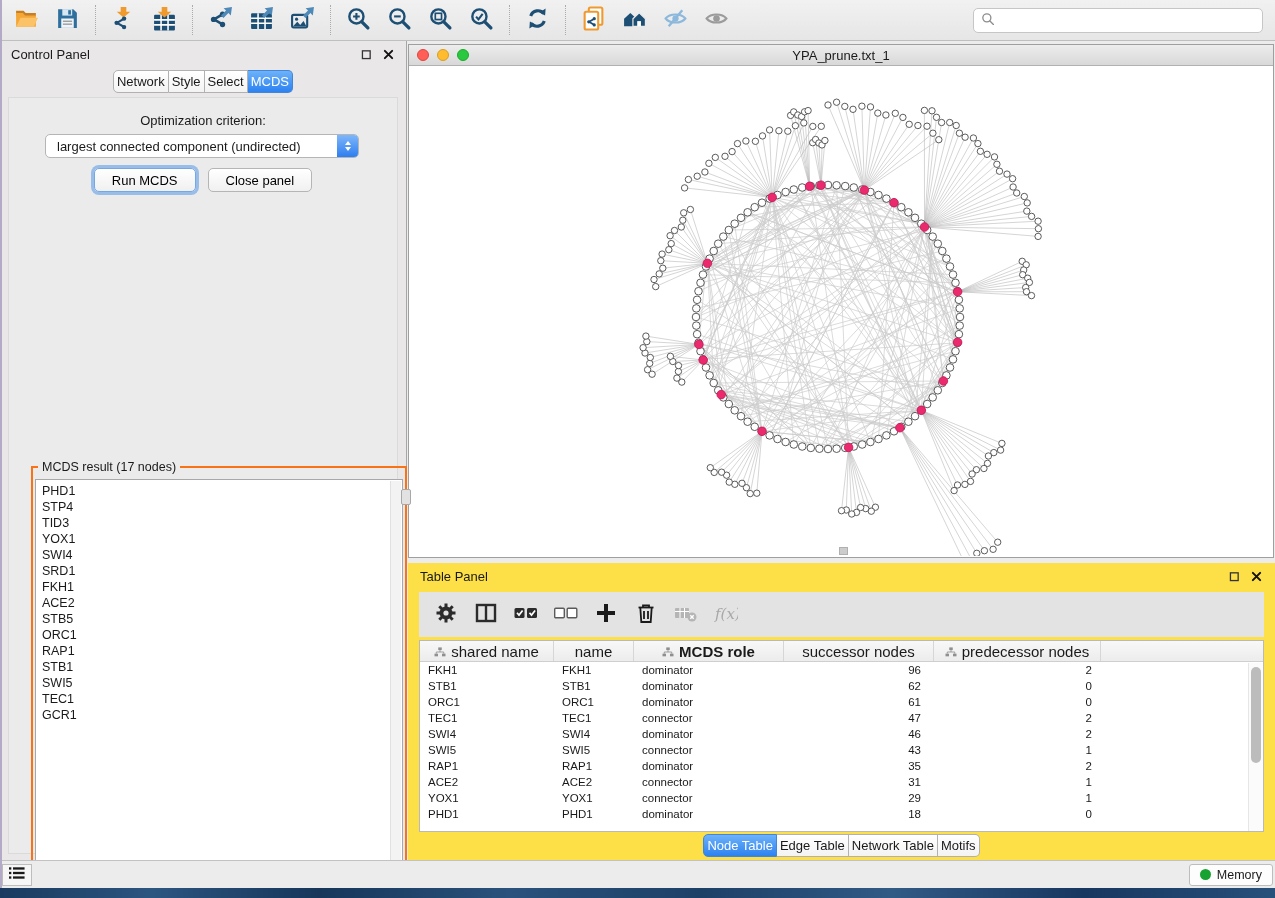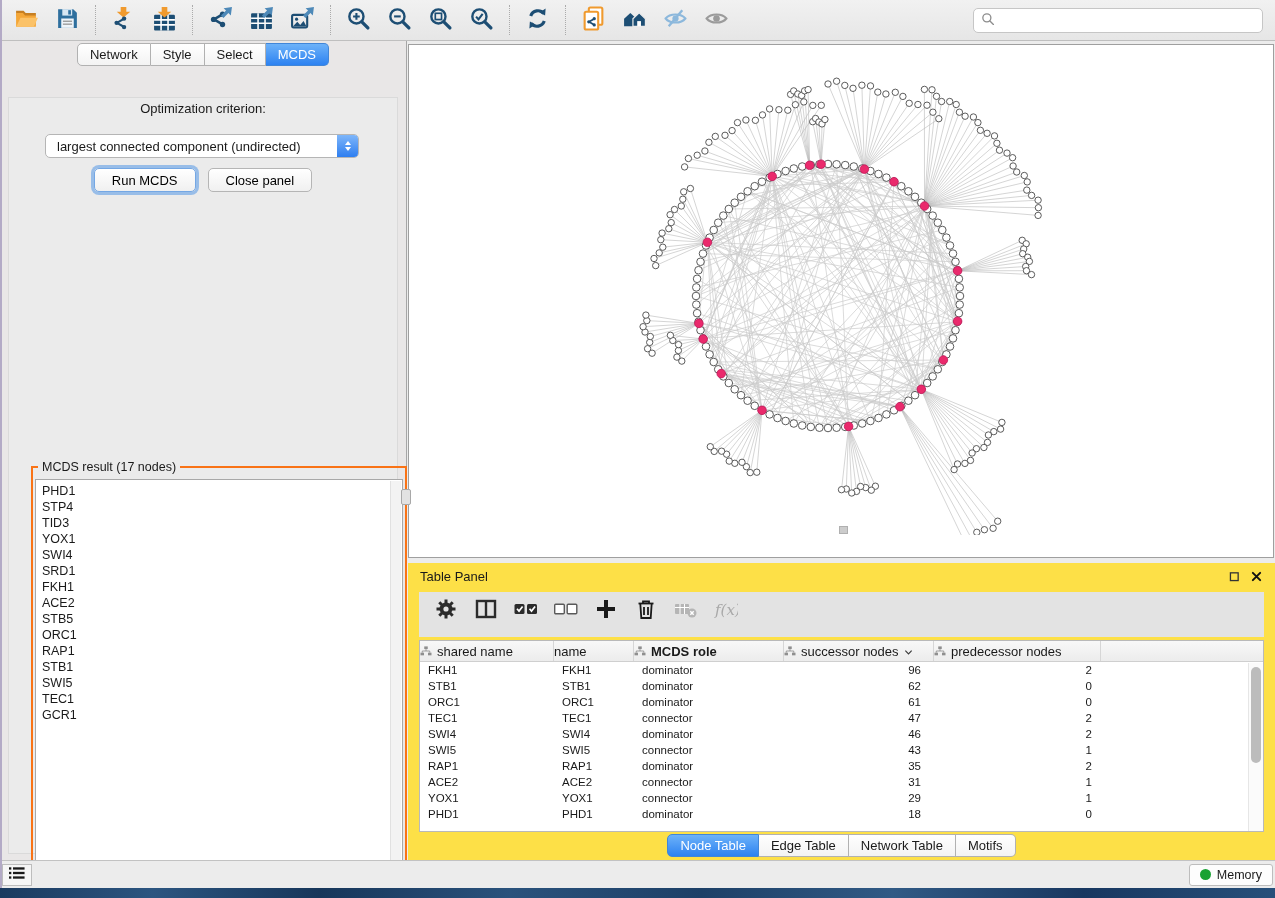--- a/index.html
+++ b/index.html
@@ -12,26 +12,26 @@
   .tsep{width:0;height:30px;border-left:1px dotted #ababab;margin:0 7px}
   .search-box{position:absolute;right:12px;top:8px;width:290px;height:25px;background:#fff;border:1px solid #c6c6c6;border-radius:5px;display:flex;align-items:center;padding-left:7px;gap:5px}
   .search-input{border:none;outline:none;flex:1;height:20px;font-size:12px;background:transparent;font-family:"Liberation Sans",sans-serif}
   
   .control-panel{position:absolute;left:0;top:41px;width:407px;height:819px;background:#e9e7e7;border-right:1px solid #a6a6a6}
   .cp-header{height:27px;display:flex;align-items:center;padding:0 11px}
   .panel-title{font-size:13px}
   .win-btns{margin-left:auto;display:flex;gap:9px;align-items:center}
   .win-btns span{display:flex;cursor:pointer}
   .cp-tabs{display:flex;justify-content:center;margin-top:2px}
-  .tab{height:23px;padding:0 12px;background:linear-gradient(#ffffff,#f3f3f3);border:1px solid #b1b1b1;border-left:none;font-size:13px;display:flex;align-items:center;cursor:pointer}
+  .tab{height:23px;padding:0 3px;background:linear-gradient(#ffffff,#f3f3f3);border:1px solid #b1b1b1;border-left:none;font-size:13px;display:flex;align-items:center;cursor:pointer}
   .tab:first-child{border-left:1px solid #b1b1b1;border-radius:5px 0 0 5px}
   .tab:last-child{border-radius:0 5px 5px 0}
   .tab.selected{background:linear-gradient(#6db2f9,#2d82f1);color:#fff;border-color:#4186d8}
   .cp-body{position:absolute;left:8px;top:56px;width:390px;height:757px;background:#ebebeb;border:1px solid #dadada}
-  .opt-label{margin-top:3px;text-align:center;font-size:13px}
+  .opt-label{margin-top:15px;text-align:center;font-size:13px}
   .dropdown{position:absolute;left:36px;top:36px;width:314px;height:24px;background:#fff;border:1px solid #b5b5b5;border-radius:5px;display:flex;align-items:center;padding-left:11px;font-size:13px;cursor:pointer}
   .dd-stepper{margin-left:auto;width:21px;height:22px;background:linear-gradient(#7eb6fa,#2e7ef0);border-radius:0 4px 4px 0;display:flex;flex-direction:column;align-items:center;justify-content:center;gap:2px}
   .dd-stepper i{display:block;width:0;height:0;border-left:3.5px solid transparent;border-right:3.5px solid transparent}
   .dd-stepper .up{border-bottom:4.5px solid #fff}
   .dd-stepper .down{border-top:4.5px solid #fff}
   .btn-row{position:absolute;top:70px;left:0;width:100%;display:flex;justify-content:center;gap:12px}
   .pbtn{height:24px;padding:0 17px;background:linear-gradient(#ffffff,#f0f0f0);border:1px solid #b5b5b5;border-radius:5px;font-size:13px;cursor:pointer;font-family:"Liberation Sans",sans-serif}
   .pbtn.focus{box-shadow:0 0 0 3px rgba(108,164,231,.65);border-color:#74a7e4}
   .result-box{position:absolute;left:22px;top:368px;width:376px;height:437px;border:2px solid #f97316}
   .result-legend{position:absolute;top:-8px;left:5px;background:#ebebeb;padding:0 4px;font-size:12.5px}
@@ -47,25 +47,25 @@
   .light.red{background:#ff5f57;border:1px solid #e0443e}
   .light.yellow{background:#febc2e;border:1px solid #d89e24}
   .light.green{background:#28c840;border:1px solid #1aab29}
   .net-title{position:absolute;left:0;right:0;text-align:center;font-size:13px}
   .net-canvas{position:relative;width:864px;height:490px;background:#fff;overflow:hidden}
   .h-thumb{position:absolute;left:430px;bottom:1px;width:9px;height:8px;background:#cccccc;border:1px solid #b0b0b0}
   
   .table-panel{position:absolute;left:408px;top:563px;width:867px;height:297px;background:#fde047}
   .tp-header{height:27px;display:flex;align-items:center;padding:0 12px}
   .tp-toolbar{position:absolute;left:11px;top:29px;width:845px;height:45px;background:#e3e3e3;display:flex;align-items:center;padding-left:8px;gap:3px}
-  .tp-btn{width:37px;height:36px;display:flex;align-items:flex-start;justify-content:center;background:transparent;border:none;cursor:pointer}
+  .tp-btn{width:37px;height:36px;display:flex;align-items:center;justify-content:center;background:transparent;border:none;cursor:pointer}
   .tp-btn.disabled{cursor:default}
   .tp-table{position:absolute;left:11px;top:77px;width:845px;height:192px;background:#fff;border:1px solid #b9b9b9;overflow:hidden}
   .thead{display:flex;height:21px;background:linear-gradient(#f8f8f8,#ececec);border-bottom:1px solid #cfcfcf}
-  .th{display:flex;align-items:center;gap:5px;font-size:13px;border-right:1px solid #d6d6d6;overflow:hidden;cursor:pointer}
+  .th{display:flex;align-items:center;justify-content:center;gap:5px;font-size:15px;border-right:1px solid #d6d6d6;overflow:hidden;cursor:pointer}
   .th.filler{border-right:none;flex:1}
   .tr{display:flex;height:16px;align-items:center;font-size:11.5px;cursor:default}
   .td{overflow:hidden;white-space:nowrap;padding-left:8px}
   .td.num{text-align:right;padding-left:0}
   .v-scroll{position:absolute;right:0;top:22px;bottom:0;width:15px;background:#fbfbfb;border-left:1px solid #e6e6e6}
   .v-thumb{position:absolute;left:2px;right:2px;top:4px;height:96px;background:#bcbcbc;border-radius:7px}
   .tp-tabs{position:absolute;left:0;right:0;top:271px;display:flex;justify-content:center}
   
   .status-bar{position:absolute;left:0;top:860px;width:1275px;height:28px;background:#ececec;border-top:1px solid #c2c2c2;display:flex;align-items:center;padding:0 2px;z-index:40}
   .list-btn{width:30px;height:22px;background:#f6f6f6;border:1px solid #bdbdbd;display:flex;align-items:center;justify-content:center;cursor:pointer}
@@ -226,20 +226,35 @@
       <div class="search-box">
       <span id="search-icon"><svg viewBox="0 0 16 16" width="14" height="14">
             <circle cx="6.7" cy="6.7" r="4.6" fill="none" stroke="#8d8d8d" stroke-width="1.5"></circle>
             <path d="M10.2 10.2 L14.2 14.2" stroke="#8d8d8d" stroke-width="1.5" stroke-linecap="round"></path>
           </svg></span>
       <input class="search-input" placeholder="" style="">
     </div>
   </div>
 
   <div class="control-panel">
+    <div class="cp-header">
+      <span class="panel-title">Control Panel</span>
+      <span class="win-btns" id="cp-winbtns">
+          <span>
+            <svg viewBox="0 0 16 16" width="13" height="13">
+              <rect x="3" y="3.5" width="9.5" height="9.5" fill="none" stroke="#333" stroke-width="1.6"></rect>
+            </svg>
+          </span>
+          <span>
+            <svg viewBox="0 0 16 16" width="13" height="13">
+              <path d="M3.5 3.5 L12.5 12.5 M12.5 3.5 L3.5 12.5" stroke="#111" stroke-width="2.4" stroke-linecap="round"></path>
+            </svg>
+          </span>
+        </span>
+    </div>
     <div class="cp-tabs" id="cp-tabs">
         <div class="tab">Network</div>
         <div class="tab">Style</div>
         <div class="tab">Select</div>
         <div class="tab selected">MCDS</div>
       </div>
     <div class="cp-body">
       <div class="opt-label">Optimization criterion:</div>
       <div class="dropdown">
         <span>largest connected component (undirected)</span>
@@ -272,20 +287,28 @@
             <div class="mcds-item">TEC1</div>
             <div class="mcds-item">GCR1</div>
           </div>
       </div>
     </div>
   </div>
 
   <div class="split-handle"></div>
 
   <div class="net-window">
+    <div class="net-titlebar">
+      <div class="net-title">YPA_prune.txt_1</div>
+      <div class="traffic">
+        <span class="light red"></span>
+        <span class="light yellow"></span>
+        <span class="light green"></span>
+      </div>
+    </div>
     <div class="net-canvas">
       <svg id="graph-svg" width="864" height="490">
           <g stroke="#787878" stroke-width="0.7" opacity="0.38">
             <line x1="455.4" y1="124.1" x2="314.3" y2="331.4"></line>
             <line x1="455.4" y1="124.1" x2="512.3" y2="344.3"></line>
             <line x1="455.4" y1="124.1" x2="300.6" y2="192.6"></line>
             <line x1="455.4" y1="124.1" x2="541.0" y2="301.5"></line>
             <line x1="455.4" y1="124.1" x2="506.0" y2="350.2"></line>
             <line x1="455.4" y1="124.1" x2="300.6" y2="309.4"></line>
             <line x1="455.4" y1="124.1" x2="294.0" y2="208.6"></line>
@@ -1034,21 +1057,21 @@
             <span><svg viewBox="0 0 14 12" width="12" height="10">
                 <g fill="#8f8f8f">
                   <rect x="4.9" y="0.5" width="4.2" height="3.2"></rect>
                   <rect x="0.4" y="8" width="4.2" height="3.2"></rect>
                   <rect x="9.4" y="8" width="4.2" height="3.2"></rect>
                 </g>
                 <path d="M7 3.7 V6 M2.5 8 V6 H11.5 V8" stroke="#8f8f8f" stroke-width="1" fill="none"></path>
               </svg></span>
             <span>MCDS role</span>
           </div>
-          <div class="th" style="width: 150px;">
+          <div class="th" style="width: 150px; flex-direction: column;">
             <span><svg viewBox="0 0 14 12" width="12" height="10">
                 <g fill="#8f8f8f">
                   <rect x="4.9" y="0.5" width="4.2" height="3.2"></rect>
                   <rect x="0.4" y="8" width="4.2" height="3.2"></rect>
                   <rect x="9.4" y="8" width="4.2" height="3.2"></rect>
                 </g>
                 <path d="M7 3.7 V6 M2.5 8 V6 H11.5 V8" stroke="#8f8f8f" stroke-width="1" fill="none"></path>
               </svg></span>
             <span>successor nodes</span>
             <span><svg viewBox="0 0 10 7" width="9" height="7">

